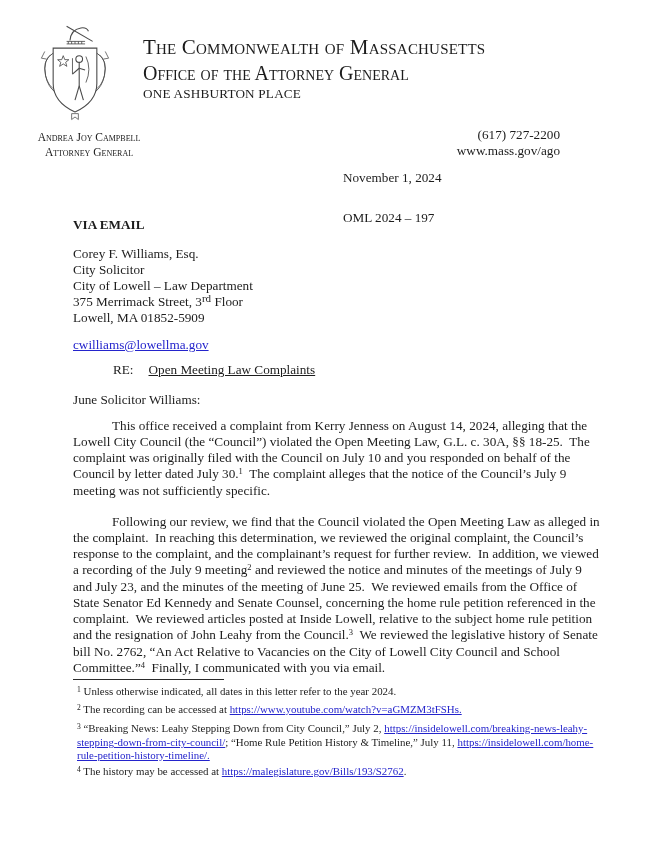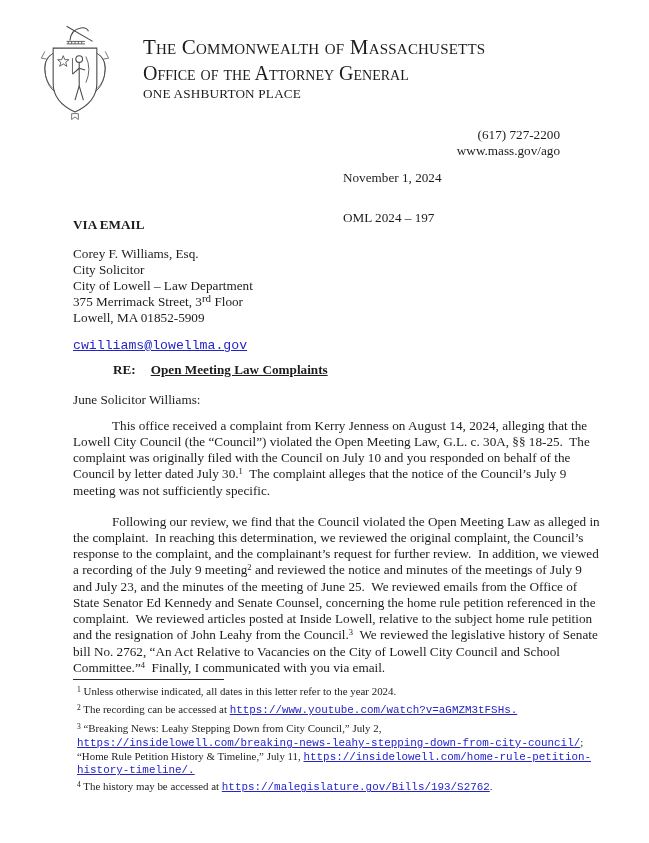--- a/index.html
+++ b/index.html
@@ -25,39 +25,39 @@
   .date-block { position:absolute; left:343px; top:170px; font-size:13.2px; line-height:16px; }
   .ref-line { margin-top:24px; }
 
   
   .recipient { position:absolute; left:73px; top:217px; font-size:13.2px; line-height:16px; }
   .via { margin-bottom:13px;font-weight:bold; }
   .email-row { margin-top:11px; }
 
   
   .re-line { position:absolute; left:113px; top:362px; font-size:13.2px; line-height:16px;
-             font-weight:bold; }
+             font-weight:normal; }
   .re-subject { margin-left:15px; text-decoration:underline; }
 
   
   .letter-body { position:absolute; left:73px; top:392px; width:527px;
                  font-size:13.2px; line-height:16px; }
   .para { margin:0; white-space:pre-wrap; }
   .salutation { margin-bottom:10px; }
   .p1 { text-indent:39px; margin-bottom:15px; }
   .p2 { text-indent:39px; }
   .fnref { font-size:8.5px; position:relative; top:-4.5px; }
   .ord { font-size:11px; position:relative; top:-4.5px; }
 
   
   .footnotes { position:absolute; left:73px; top:679px; width:527px; }
   .fn-sep { width:151px; border-top:1.4px solid #2a2a2a; margin-bottom:5px; }
   .fn { margin:4px; font-size:10.9px; line-height:12.4px; white-space:pre-wrap; }
   .fn .marker { font-size:7.6px; position:relative; top:-3px; }
-  .lnk { color:#2424cc; text-decoration:underline; cursor:pointer;font-family:Liberation Mono, monospace; }
+  .lnk { color:#2424cc; text-decoration:underline; cursor:pointer; }
 </style>
 </head>
 <body>
 
 <div class="page">
 
   <svg class="seal" viewBox="0 0 100 128" fill="none" stroke="#4a4a4a" stroke-width="1.3">
 
     <line x1="40" y1="6" x2="71" y2="24"></line>
     <path d="M44,23 Q45,10 57,8 Q64,7 66,12"></path>
@@ -77,20 +77,24 @@
     <line x1="47" y1="63" x2="47" y2="44" stroke-width="1"></line>
 
     <path d="M24,38 q-13,7 -9,27 q3,13 11,19" stroke-width="1.1"></path>
     <path d="M21,40 q-10,8 -6,25 q3,11 10,16" stroke-width="0.8"></path>
     <path d="M76,38 q13,7 9,27 q-3,13 -11,19" stroke-width="1.1"></path>
     <path d="M79,40 q10,8 6,25 q-3,11 -10,16" stroke-width="0.8"></path>
     <path d="M14,36 l-4,8 6,1 M86,36 l4,8 -6,1" stroke-width="0.9"></path>
     <path d="M46,110 h8 v7 l-4,-3 -4,3 z" stroke-width="0.9"></path>
   </svg>
 
+  <div class="ag-block">
+    <div class="sc">Andrea Joy Campbell</div>
+    <div class="sc">Attorney General</div>
+  </div>
 
   <div class="org-block">
     <div class="org-line1 sc">The Commonwealth of Massachusetts</div>
     <div class="org-line2 sc">Office of the Attorney General</div>
     <div class="org-line3">ONE ASHBURTON PLACE</div>
   </div>
 
   <div class="contact-block">
     <div>(617) 727-2200</div>
     <div>www.mass.gov/ago</div>

